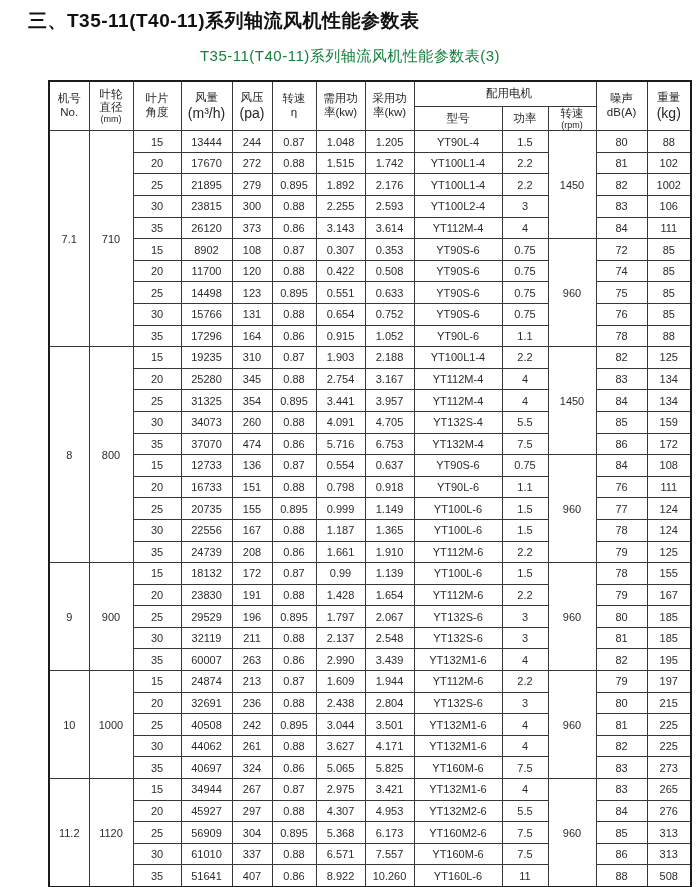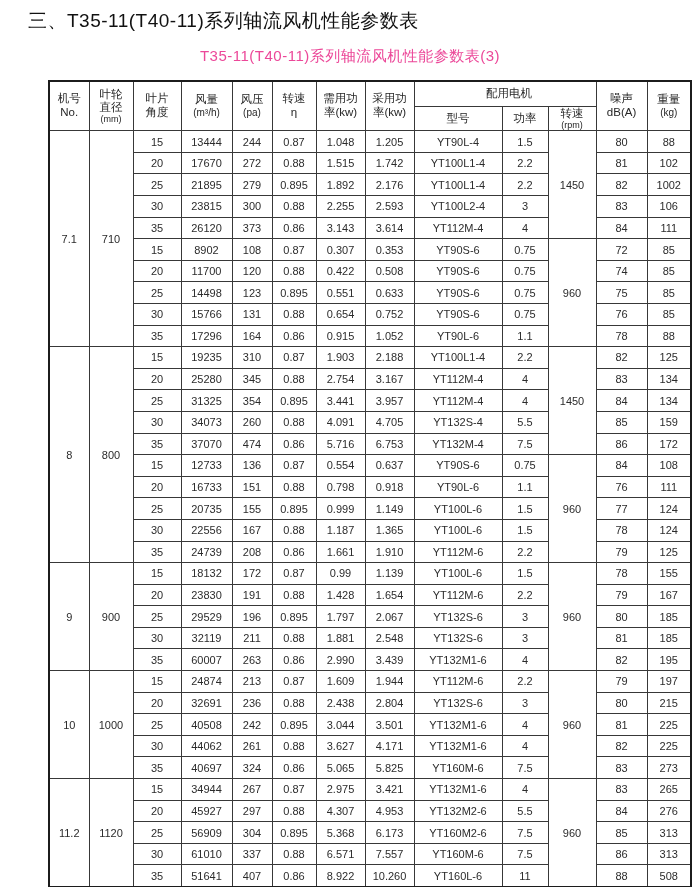--- a/index.html
+++ b/index.html
@@ -3,43 +3,43 @@
 <meta charset="utf-8">
 <style>
   html,body{margin:0;padding:0;}
   body{
     width:700px;height:887px;background:#ffffff;
     font-family:"Liberation Sans","DejaVu Sans",sans-serif;
     color:#222222;overflow:hidden;
   }
   .page-title{
     margin:8px 0 0 28px;
-    font-size:19px;font-weight:normal;color:#111;
+    font-size:19px;font-weight:bold;color:#111;
     letter-spacing:0.5px;
   }
   .table-caption{
     margin-top:13px;width:700px;text-align:center;
-    font-size:15px;color:#ec4899;letter-spacing:0.5px;
+    font-size:15px;color:#15803d;letter-spacing:0.5px;
   }
   table.perf{
     border-collapse:collapse;table-layout:fixed;
     width:642px;margin:14px 0 0 48px;
     border:2px solid #1c1c1c;
   }
   .perf th,.perf td{
     border:1px solid #383838;
     text-align:center;vertical-align:middle;
     padding:0;font-weight:normal;
     overflow:hidden;white-space:nowrap;
   }
   .perf thead th{font-size:11.5px;line-height:1.2;color:#262626;}
   .perf thead .grp{height:24px;padding-left:8px;}
   .perf tbody td{font-size:11px;height:20.6px;color:#2b2b2b;}
   .sub{font-size:9px;line-height:1.05;}
-  .paren{font-size:10px;}
+  .paren{font-size:14px;}
 </style>
 </head>
 <body>
 
 <div class="page-title">三、T35-11(T40-11)系列轴流风机性能参数表</div>
 <div class="table-caption">T35-11(T40-11)系列轴流风机性能参数表(3)</div>
 
 <table class="perf">
   <colgroup>
     <col style="width:40px">
@@ -396,21 +396,21 @@
         <td>YT132S-6</td>
         <td>3</td>
         <td>80</td>
         <td>185</td>
       </tr>
       <tr>
         <td>30</td>
         <td>32119</td>
         <td>211</td>
         <td>0.88</td>
-        <td>1.881</td>
+        <td>2.137</td>
         <td>2.548</td>
         <td>YT132S-6</td>
         <td>3</td>
         <td>81</td>
         <td>185</td>
       </tr>
       <tr>
         <td>35</td>
         <td>60007</td>
         <td>263</td>

